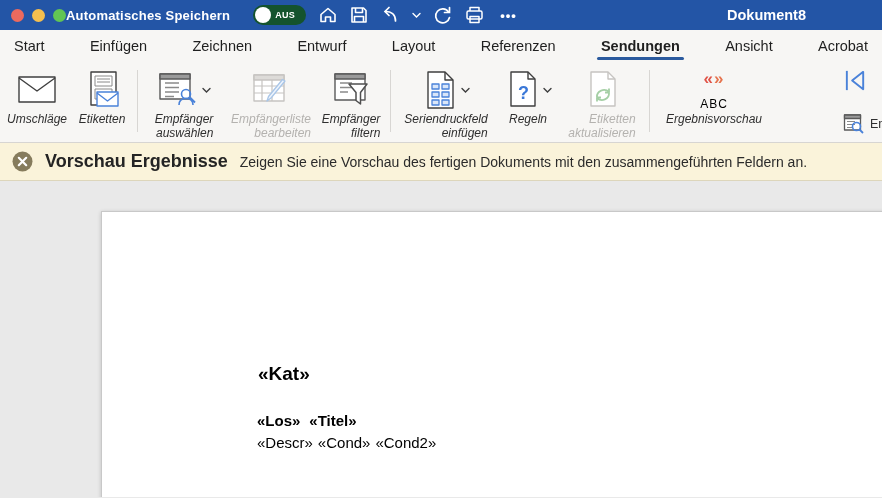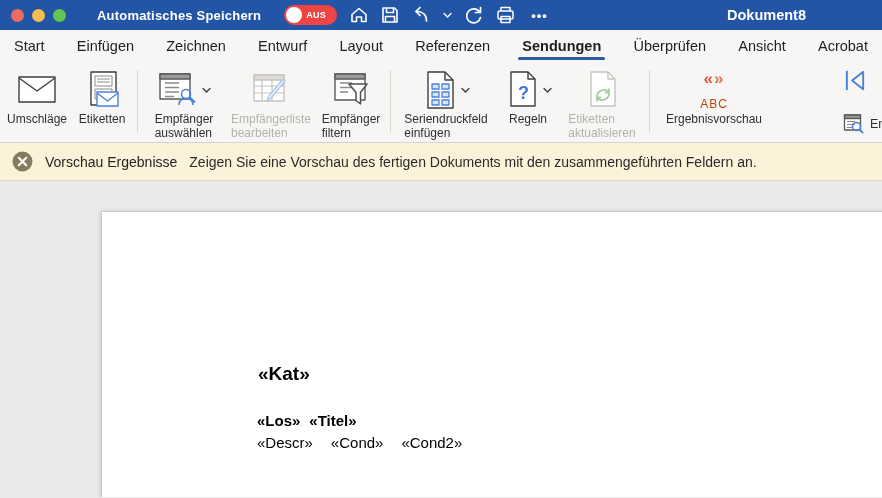--- a/index.html
+++ b/index.html
@@ -5,66 +5,66 @@
   * { margin:0; padding:0; box-sizing:border-box; }
   html,body { width:882px; height:498px; overflow:hidden; }
   body { font-family:"Liberation Sans", sans-serif; }
   #app { position:relative; width:882px; height:498px; background:#e9e9e9; overflow:hidden; }
 
   
   .titlebar { position:relative; height:30px; background:var(--titlebar_blue,#2355a6); display:flex; align-items:center; }
   .traffic { display:flex; gap:8px; padding-left:11px; }
   .tl { width:13px; height:13px; border-radius:50%; display:inline-block; }
   .tl.red { background:#ec6a5e; } .tl.yellow { background:#f5bf4f; } .tl.green { background:#62c554; }
-  .autosave-label { color:#fff; font-size:13px; font-weight:bold; margin-left:31px; letter-spacing:.2px; }
-  .toggle { margin-left:23px; width:53px; height:20px; border-radius:10px; background:#ef4444; display:flex; align-items:center; cursor:default; }
+  .autosave-label { color:#fff; font-size:13px; font-weight:bold; letter-spacing:.2px; }
+  .toggle { margin-left:23px; width:53px; height:20px; border-radius:10px; background:#14532d; display:flex; align-items:center; cursor:default; }
   .toggle .knob { width:16px; height:16px; border-radius:50%; background:#fff; margin-left:2px; }
   .toggle .state { color:#fff; font-size:9px; font-weight:bold; margin-left:4px; letter-spacing:.3px; }
   .tb-icons { display:flex; align-items:center; margin-left:12px; gap:11px; }
   .tb-icons svg { display:block; }
   .tb-ellipsis { color:#fff; font-size:13px; font-weight:bold; letter-spacing:1px; margin-left:4px; }
   .doc-title { position:absolute; left:727px; top:0; height:30px; line-height:30px; color:#fff; font-size:14.5px; font-weight:bold; }
 
   
   .tabrow { height:31px; background:#f7f6f4; display:flex; align-items:center; justify-content:space-between; padding:13px 12px; }
   .tab { font-size:14.5px; color:#1f1f1f; position:relative; padding:4px 2px; cursor:default; white-space:nowrap; }
   .tab.active { font-weight:bold; }
   .tab.active::after { content:""; position:absolute; left:-2px; right:-2px; bottom:-2px; height:3px; border-radius:2px; background:var(--tab_underline,#2b5a9e); }
 
   
   .ribbon { position:relative; height:82px; background:#f7f6f4; border-bottom:1px solid #d7d5d2; display:flex; align-items:stretch; padding:3px 0 2px 2px; }
   .rsep { width:1px; background:#d8d6d3; margin:6px 5px 8px 5px; }
   .rbtn { display:flex; flex-direction:column; align-items:center; justify-content:flex-start; padding:2px 3px 0 3px; cursor:default; }
   .iconrow { height:47px; display:flex; align-items:center; gap:4px; }
-  .rlabel { font-size:12px; line-height:13.5px; color:#2f2f2f; text-align:left; white-space:pre-line; }
+  .rlabel { font-size:12px; line-height:13.5px; color:#2f2f2f; text-align:right; white-space:pre-line;font-style:italic; }
   .rbtn.disabled .rlabel { color:var(--disabled_gray,#b4b2af); }
   .chev { flex:0 0 auto; }
 
   .ergv-icon { display:flex; flex-direction:column; align-items:center; line-height:1; }
   .ergv-g { font-size:17px; font-weight:bold; letter-spacing:1px; }
   .ergv-g .g1 { color:var(--guillemet_red,#e05347); } .ergv-g .g2 { color:#e6734d; }
-  .ergv-abc { font-size:12px; color:#c2410c; letter-spacing:1px; margin-top:11px; }
+  .ergv-abc { font-size:12px; color:#000000; letter-spacing:1px; margin-top:11px; }
 
   .nav-cluster { position:absolute; left:843px; top:6px; width:60px; }
   .nav-first { display:flex; gap:10px; align-items:center; }
   .nav-find { position:absolute; top:46px; left:0; display:flex; align-items:center; gap:5px; }
   .nav-find .em { font-size:12.5px; color:#2f2f2f; white-space:nowrap; }
 
   
   .message-bar { height:38px; background:var(--message_bar_bg,#faf3da); border-bottom:1px solid #ddd6bb; display:flex; align-items:center; padding:0 12px; gap:12px; }
-  .msg-title { font-size:14px; font-weight:normal; color:#242424; }
+  .msg-title { font-size:18px; font-weight:bold; color:#242424; }
   .msg-text { font-size:14px; color:#2b2b2b; }
 
   
   .doc-area { position:relative; height:316px; background:var(--doc_bg,#e9e9e9); overflow:hidden; }
   .page { position:absolute; left:101px; top:30px; width:800px; height:520px; background:#fff; border:1px solid #c8c8c8; box-shadow:0 1px 4px rgba(0,0,0,.18); }
   .mf { position:absolute; color:#000; }
   .f-kat { left:156px; top:151px; font-size:19px; font-weight:bold; }
   .f-line1 { left:155px; top:200px; font-size:15px; font-weight:bold; display:flex; gap:9px; }
-  .f-line2 { left:155px; top:222px; font-size:15px; display:flex; gap:18px; }
+  .f-line2 { left:155px; top:222px; font-size:15px; display:flex; gap:5px; }
   .f-line3 { left:155px; top:245px; display:flex; align-items:baseline; }
   .f-enr { font-size:12px; }
   .f-preis { font-size:15px; font-weight:bold; margin-left:48px; }
 </style>
 </head>
 <body>
 
 <div id="app">
 
   <header class="titlebar">
@@ -109,21 +109,20 @@
   </header>
 
   <nav class="tabrow">
     <span class="tab">Start</span>
     <span class="tab">Einfügen</span>
     <span class="tab">Zeichnen</span>
     <span class="tab">Entwurf</span>
     <span class="tab">Layout</span>
     <span class="tab">Referenzen</span>
     <span class="tab active">Sendungen</span>
-    <span class="tab">Überprüfen</span>
     <span class="tab">Ansicht</span>
     <span class="tab">Acrobat</span>
   </nav>
 
   <div class="ribbon">
 
     <div class="rbtn" style="width:70px">
       <div class="iconrow">
         <svg width="38" height="27" viewBox="0 0 38 27" fill="#fff" stroke="#3f3f3f" stroke-width="1.4" stroke-linejoin="round">
             <rect x="1" y="1" width="36" height="25"></rect>

